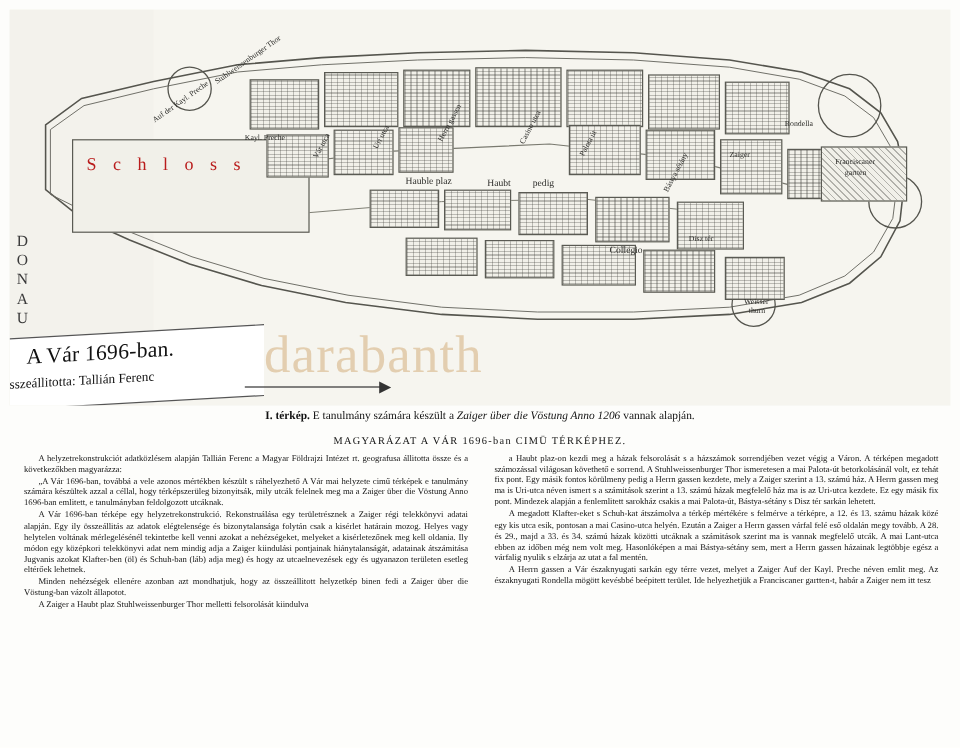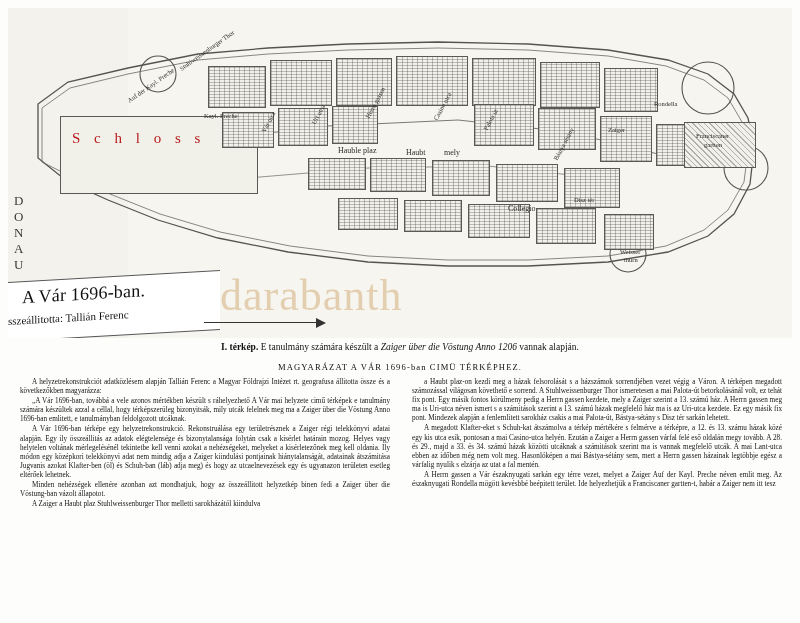--- a/index.html
+++ b/index.html
@@ -257,21 +257,21 @@
       <div class="blk dense" style="left:556px;top:160px;width:54px;height:38px;"></div>
 
       <div class="blk dense" style="left:330px;top:190px;width:58px;height:30px;"></div>
       <div class="blk dense" style="left:396px;top:192px;width:56px;height:30px;"></div>
       <div class="blk dense" style="left:460px;top:196px;width:60px;height:32px;"></div>
       <div class="blk dense" style="left:528px;top:200px;width:58px;height:34px;"></div>
       <div class="blk dense" style="left:596px;top:206px;width:48px;height:34px;"></div>
 
       <div class="maplabel mid" style="left:330px;top:138px;">Hauble plaz</div>
       <div class="maplabel mid" style="left:398px;top:140px;">Haubt</div>
-      <div class="maplabel mid" style="left:436px;top:140px;">mely</div>
+      <div class="maplabel mid" style="left:436px;top:140px;">pedig</div>
       <div class="maplabel mid" style="left:500px;top:196px;">Collegio</div>
       <div class="maplabel" style="left:688px;top:124px;">Franciscaner</div>
       <div class="maplabel" style="left:696px;top:133px;">gartten</div>
       <div class="maplabel" style="left:612px;top:240px;">Weisser</div>
       <div class="maplabel" style="left:616px;top:248px;">thurn</div>
       <div class="maplabel" style="left:196px;top:104px;">Kayl. Preche</div>
       <div class="maplabel rot" style="left:252px;top:122px;">Vár utca</div>
       <div class="maplabel rot2" style="left:170px;top:58px;">Stuhlweissenburger Thor</div>
       <div class="maplabel rot" style="left:302px;top:114px;">Uri utca</div>
       <div class="maplabel rot" style="left:356px;top:108px;">Herrn gassen</div>
@@ -303,21 +303,21 @@
   </div>
 
   <div class="section-title">MAGYARÁZAT A VÁR 1696-ban CIMÜ TÉRKÉPHEZ.</div>
 
   <div class="columns">
     <div class="col">
       <p>A helyzetrekonstrukciót adatközlésem alapján Tallián Ferenc a Magyar Földrajzi Intézet rt. geografusa állitotta össze és a következőkben magyarázza:</p>
       <p>„A Vár 1696-ban, továbbá a vele azonos mértékben készült s ráhelyezhető A Vár mai helyzete cimű térképek e tanulmány számára készültek azzal a céllal, hogy térképszerüleg bizonyitsák, mily utcák felelnek meg ma a Zaiger über die Vöstung Anno 1696-ban emlitett, e tanulmányban feldolgozott utcáknak.</p>
       <p>A Vár 1696-ban térképe egy helyzetrekonstrukció. Rekonstruálása egy területrésznek a Zaiger régi telekkönyvi adatai alapján. Egy ily összeállitás az adatok elégtelensége és bizonytalansága folytán csak a kisérlet határain mozog. Helyes vagy helytelen voltának mérlegelésénél tekintetbe kell venni azokat a nehézségeket, melyeket a kisérletezőnek meg kell oldania. Ily módon egy középkori telekkönyvi adat nem mindig adja a Zaiger kiindulási pontjainak hiánytalanságát, adatainak átszámitása Jugvanis azokat Klafter-ben (öl) és Schuh-ban (láb) adja meg) és hogy az utcaelnevezések egy és ugyanazon területen esetleg eltérőek lehetnek.</p>
       <p>Minden nehézségek ellenére azonban azt mondhatjuk, hogy az összeállitott helyzetkép binen fedi a Zaiger über die Vöstung-ban vázolt állapotot.</p>
-      <p>A Zaiger a Haubt plaz Stuhlweissenburger Thor melletti sarokházától kiindulva</p>
+      <p>A Zaiger a Haubt plaz Stuhlweissenburger Thor melletti felsorolását kiindulva</p>
     </div>
     <div class="col">
       <p>a Haubt plaz-on kezdi meg a házak felsorolását s a házszámok sorrendjében vezet végig a Váron. A térképen megadott számozással világosan követhető e sorrend. A Stuhlweissenburger Thor ismeretesen a mai Palota-út betorkolásánál volt, ez tehát fix pont. Egy másik fontos körülmeny pedig a Herrn gassen kezdete, mely a Zaiger szerint a 13. számú ház. A Herrn gassen meg ma is Uri-utca néven ismert s a számitások szerint a 13. számú házak megfelelő ház ma is az Uri-utca kezdete. Ez egy másik fix pont. Mindezek alapján a fenlemlitett sarokház csakis a mai Palota-út, Bástya-sétány s Disz tér sarkán lehetett.</p>
       <p>A megadott Klafter-eket s Schuh-kat átszámolva a térkép mértékére s felmérve a térképre, a 12. és 13. számu házak közé egy kis utca esik, pontosan a mai Casino-utca helyén. Ezután a Zaiger a Herrn gassen várfal felé eső oldalán megy tovább. A 28. és 29., majd a 33. és 34. számú házak közötti utcáknak a számitások szerint ma is vannak megfelelő utcák. A mai Lant-utca ebben az időben még nem volt meg. Hasonlóképen a mai Bástya-sétány sem, mert a Herrn gassen házainak legtöbbje egész a várfalig nyulik s elzárja az utat a fal mentén.</p>
       <p>A Herrn gassen a Vár északnyugati sarkán egy térre vezet, melyet a Zaiger Auf der Kayl. Preche néven emlit meg. Az északnyugati Rondella mögött kevésbbé beépitett terület. Ide helyezhetjük a Franciscaner gartten-t, habár a Zaiger nem itt tesz</p>
     </div>
   </div>
 
 </div>
 

